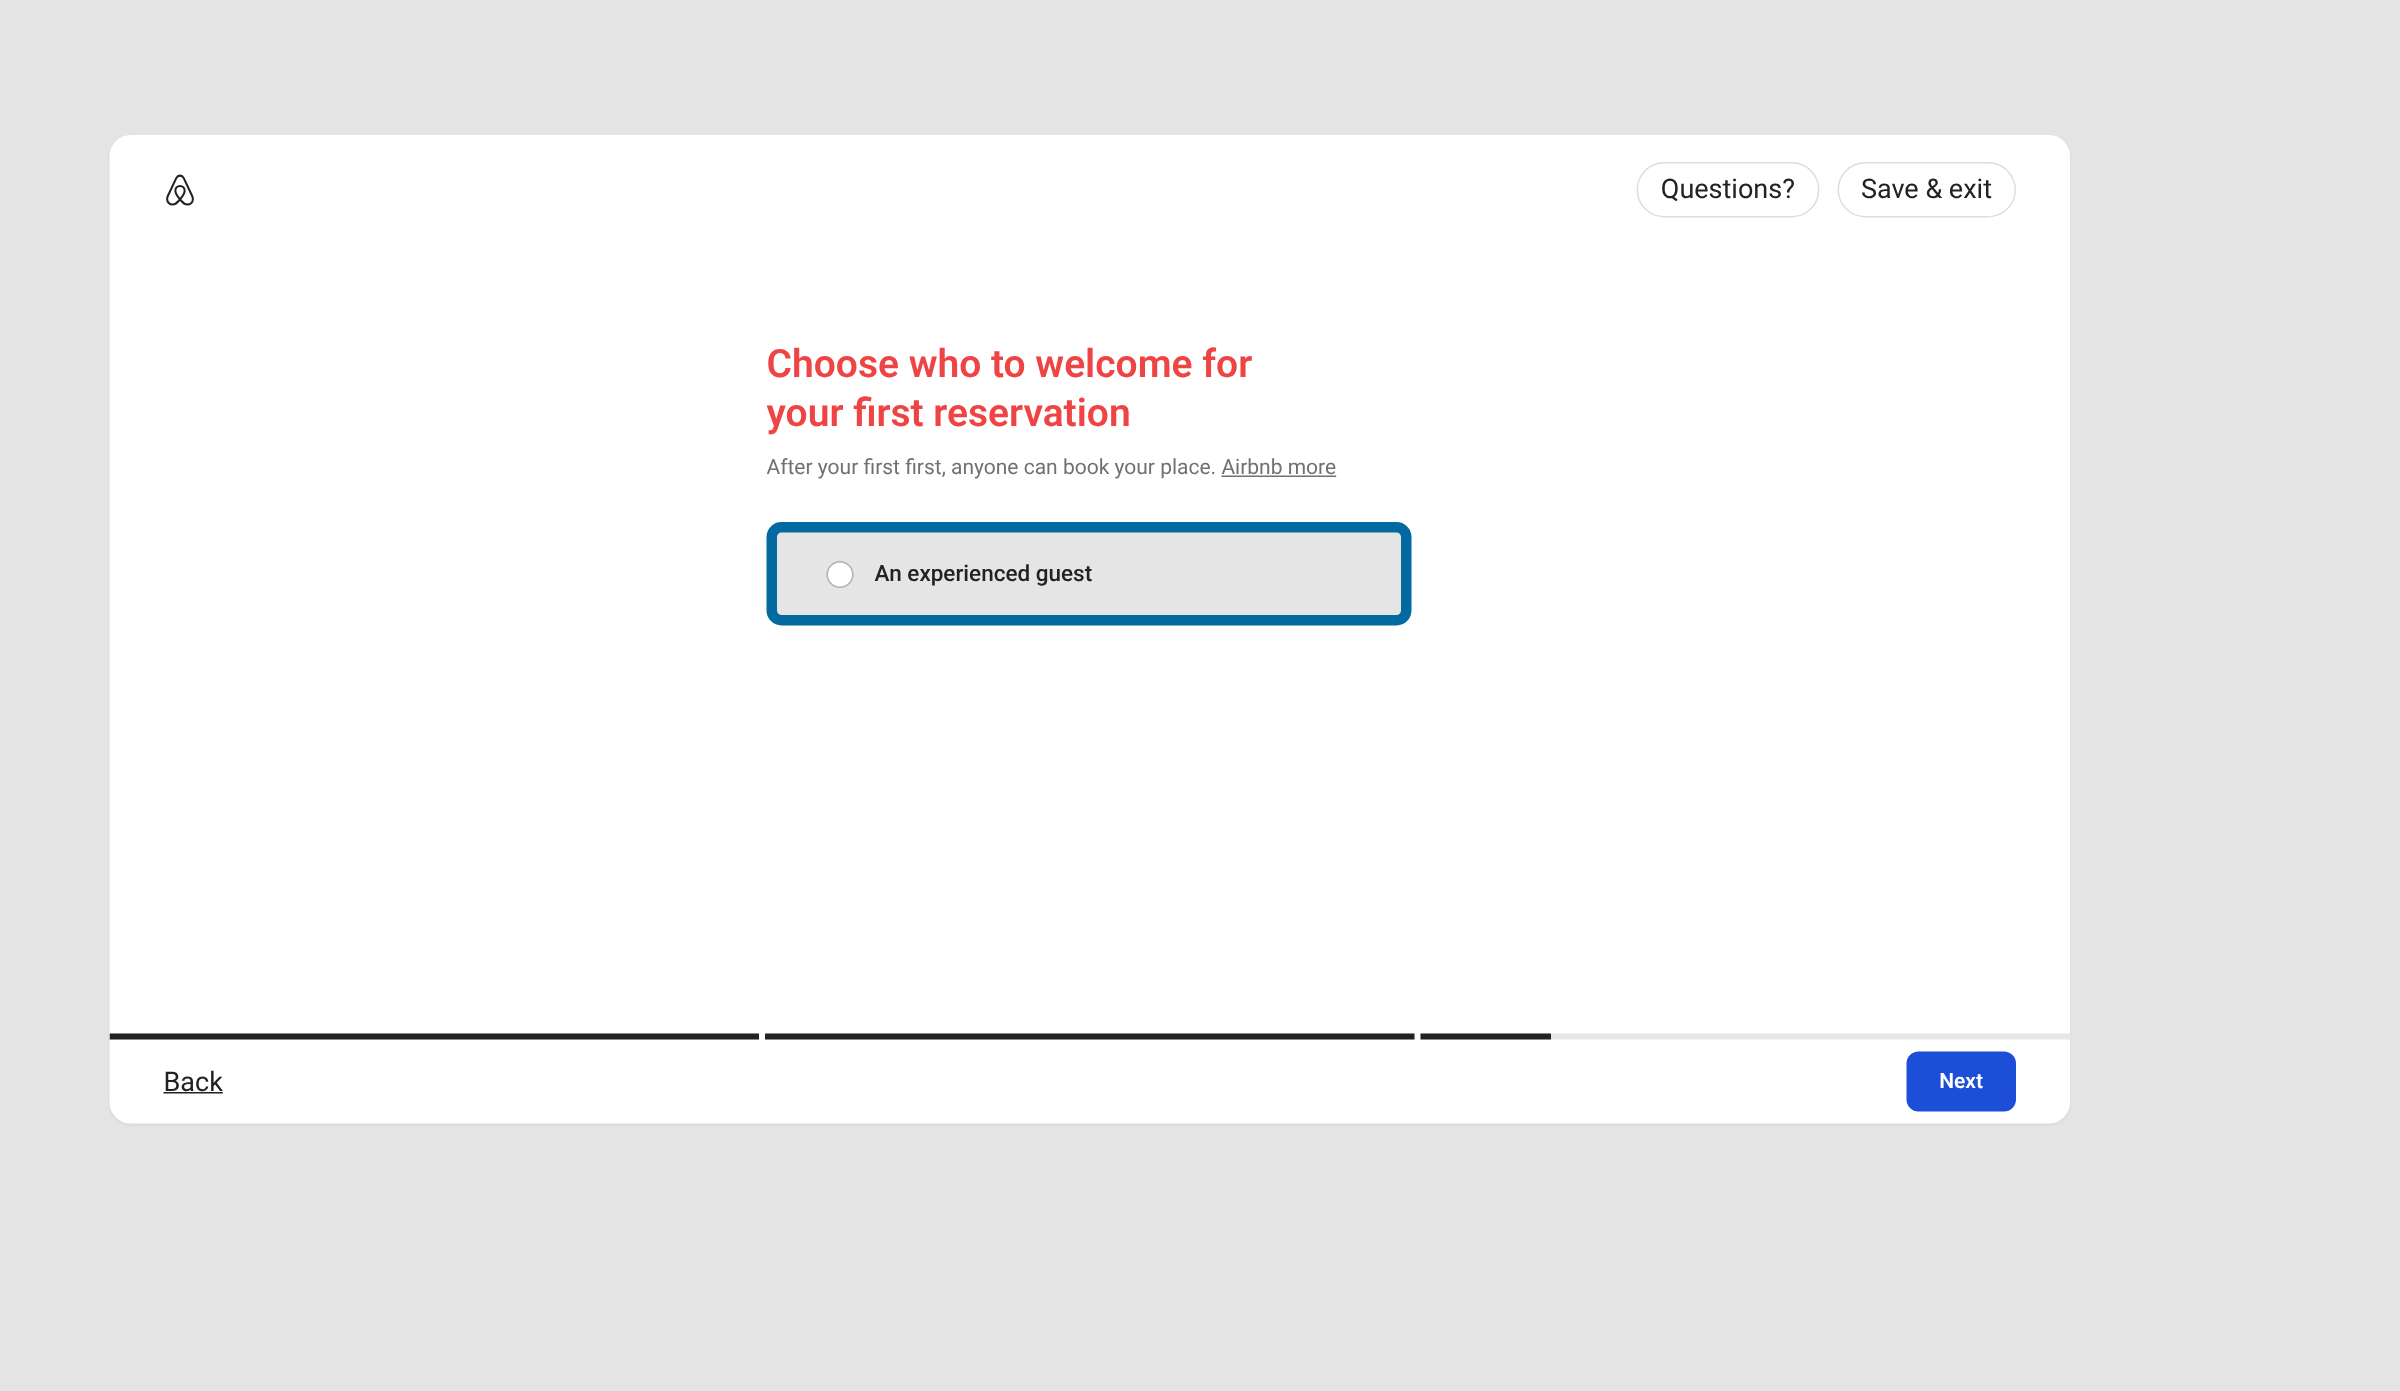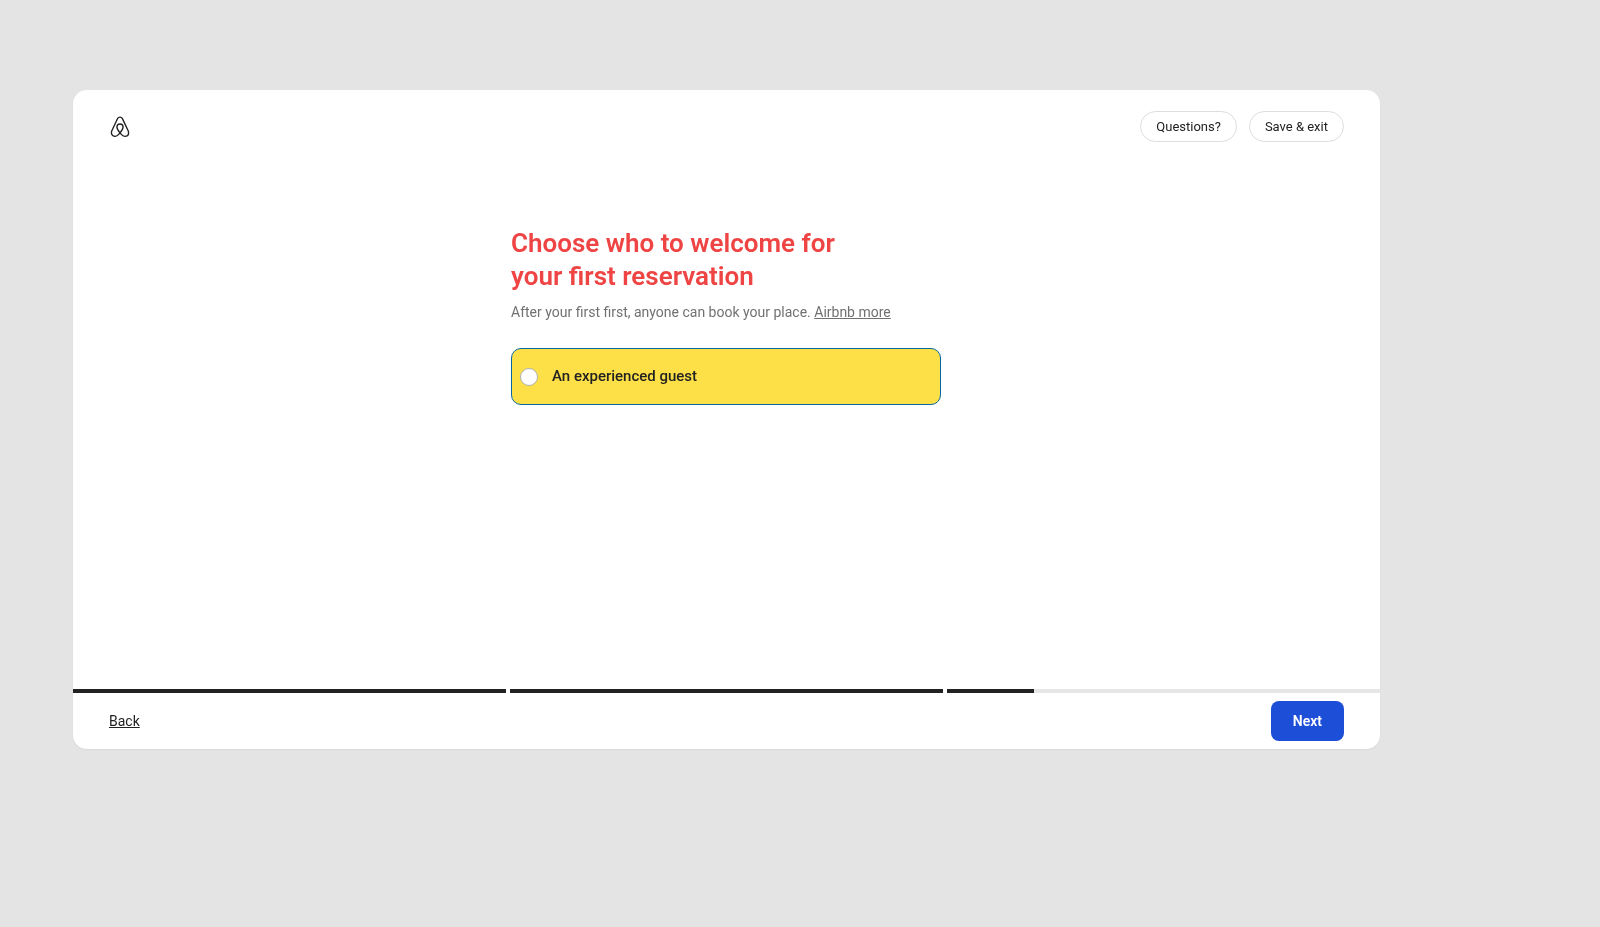--- a/index.html
+++ b/index.html
@@ -41,21 +41,21 @@
   }
   .header-buttons {
     display: flex;
     gap: 12px;
   }
   .pill-button {
     border: 1px solid #ddd;
     background: #fff;
     border-radius: 20px;
     padding: 7px 15px;
-    font-size: 13px;
+    font-size: 18px;
     color: #222;
     cursor: pointer;
     font-family: inherit;
   }
   .main {
     flex: 1 1 auto;
     position: relative;
   }
   .content {
     position: absolute;
@@ -80,27 +80,27 @@
     text-decoration: underline;
     cursor: pointer;
   }
   .options {
     margin-top: 28px;
     display: flex;
     flex-direction: column;
     gap: 10px;
   }
   .option {
-    border: 1px solid #0369a1;
+    border: 7px solid #0369a1;
     border-radius: 10px;
-    padding: 18px 8px;
+    padding: 18px 33px;
     display: flex;
     gap: 14px;
     cursor: pointer;
-    background: #fde047;
+    background: #e5e5e5;
   }
   .option.selected {
     border: 2px solid #222;
     background: #f7f7f7;
     padding: 17px 17px;
   }
   .radio-outer {
     width: 18px;
     height: 18px;
     border-radius: 50%;
@@ -148,21 +148,21 @@
     height: 56px;
     display: flex;
     align-items: center;
     justify-content: space-between;
     padding: 0 36px;
     flex-shrink: 0;
   }
   .back-button {
     background: none;
     border: none;
-    font-size: 14px;
+    font-size: 18px;
     color: #222;
     text-decoration: underline;
     cursor: pointer;
     font-family: inherit;
     padding: 4px 0;
   }
   .next-button {
     background: #1d4ed8;
     color: #fff;
     border: none;

